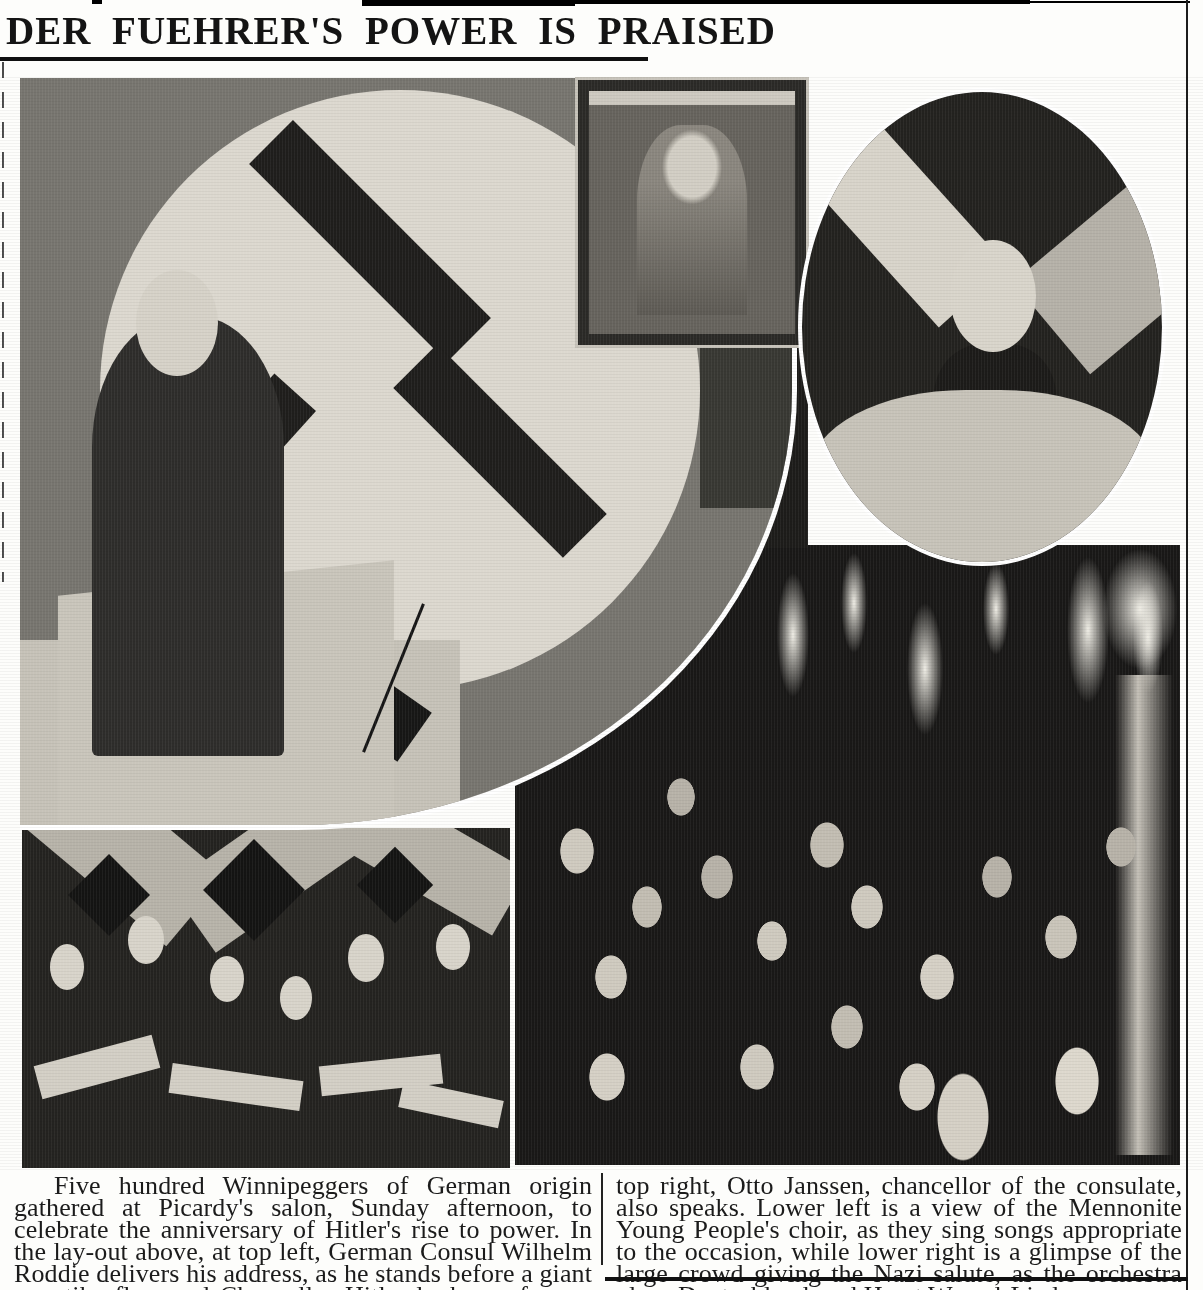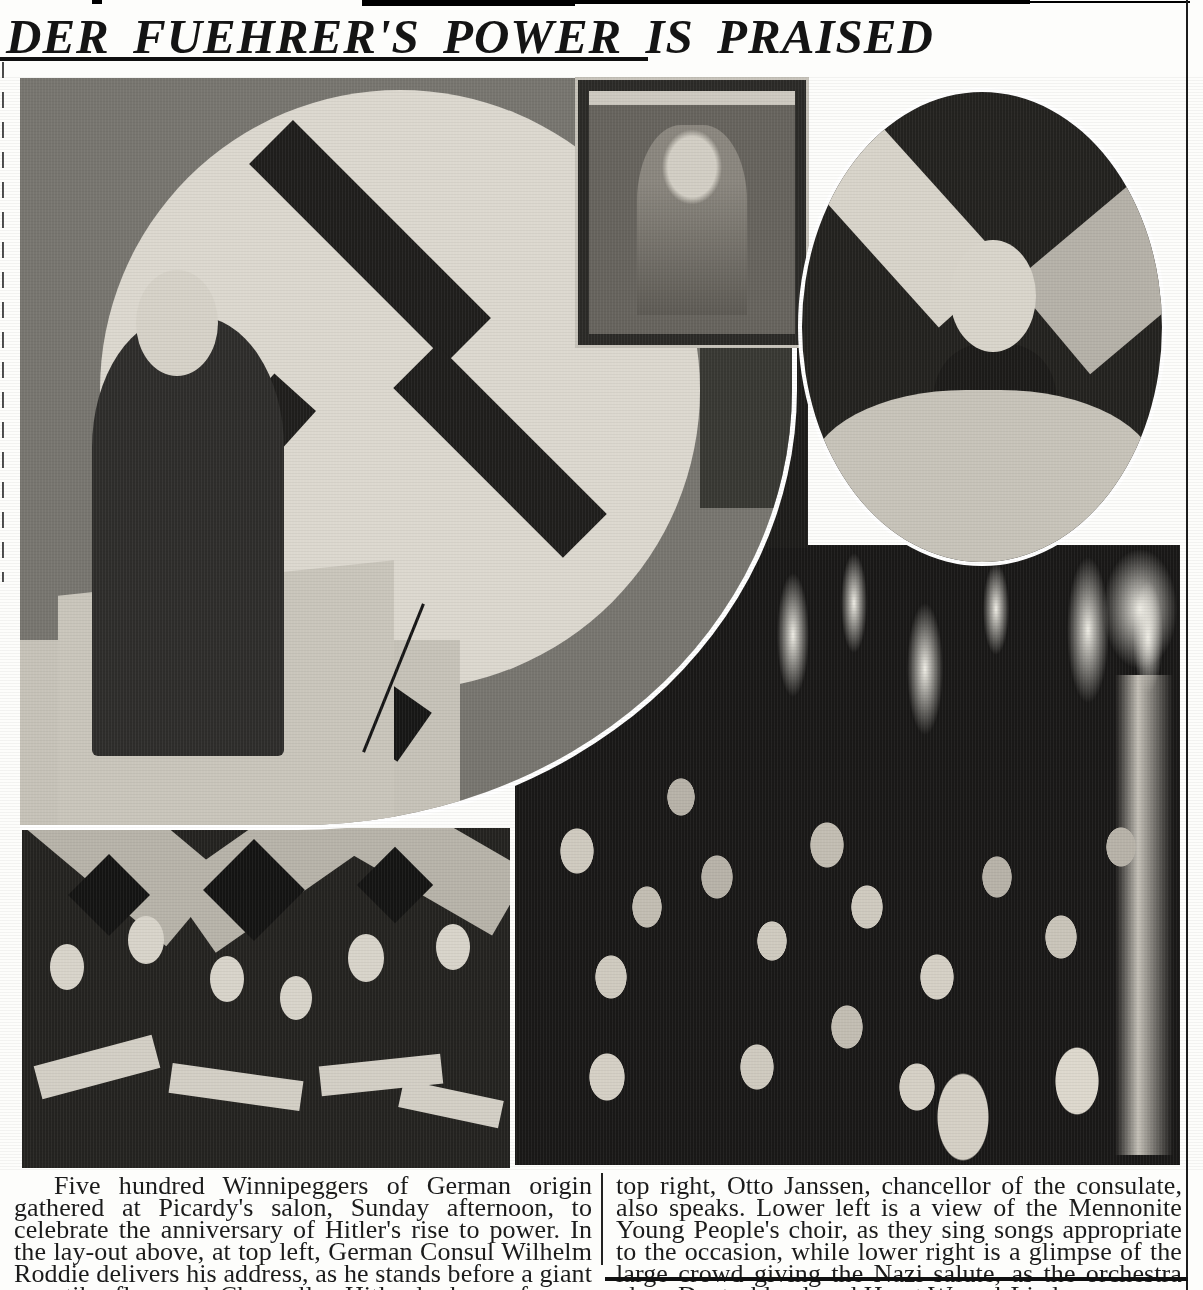--- a/index.html
+++ b/index.html
@@ -9,22 +9,22 @@
     font-family:"Liberation Serif", serif;
   }
   
   .artifact{position:absolute;background:#000;}
   .page-rule-right{position:absolute;left:1186px;top:0;width:2px;height:1290px;background:#1c1c1c;}
   .page-rule-left{position:absolute;left:2px;top:62px;width:2px;height:520px;
     background:repeating-linear-gradient(180deg,#4a4a4a 0 16px,transparent 16px 30px);}
   
   .headline{
     position:absolute;left:6px;top:8px;width:680px;
-    font-size:49px;font-weight:bold;letter-spacing:1px;word-spacing:10px;
-    color:#141414;white-space:nowrap;font-style:italic;
+    font-size:39px;font-weight:bold;letter-spacing:1px;word-spacing:10px;
+    color:#141414;white-space:nowrap;
   }
   .headline-rule{position:absolute;left:0;top:57px;width:648px;height:4px;background:#101010;}
   
   .montage{position:absolute;left:0;top:75px;width:1203px;height:1095px;}
   .photo{position:absolute;overflow:hidden;}
   .ph-consul{
     left:20px;top:3px;width:772px;height:747px;background:#77756f;
     border-right:5px solid #fff;border-bottom:5px solid #fff;
     border-bottom-right-radius:500px 440px;z-index:3;
   }

